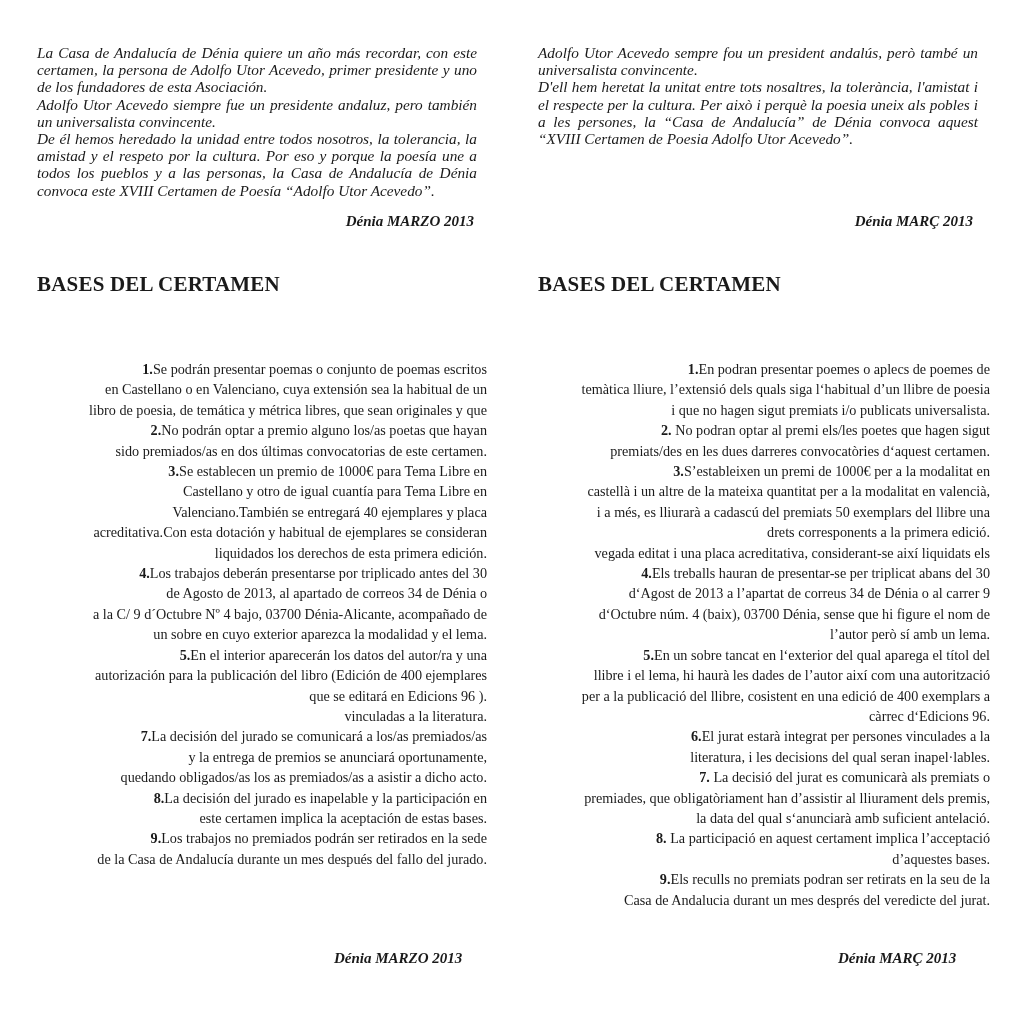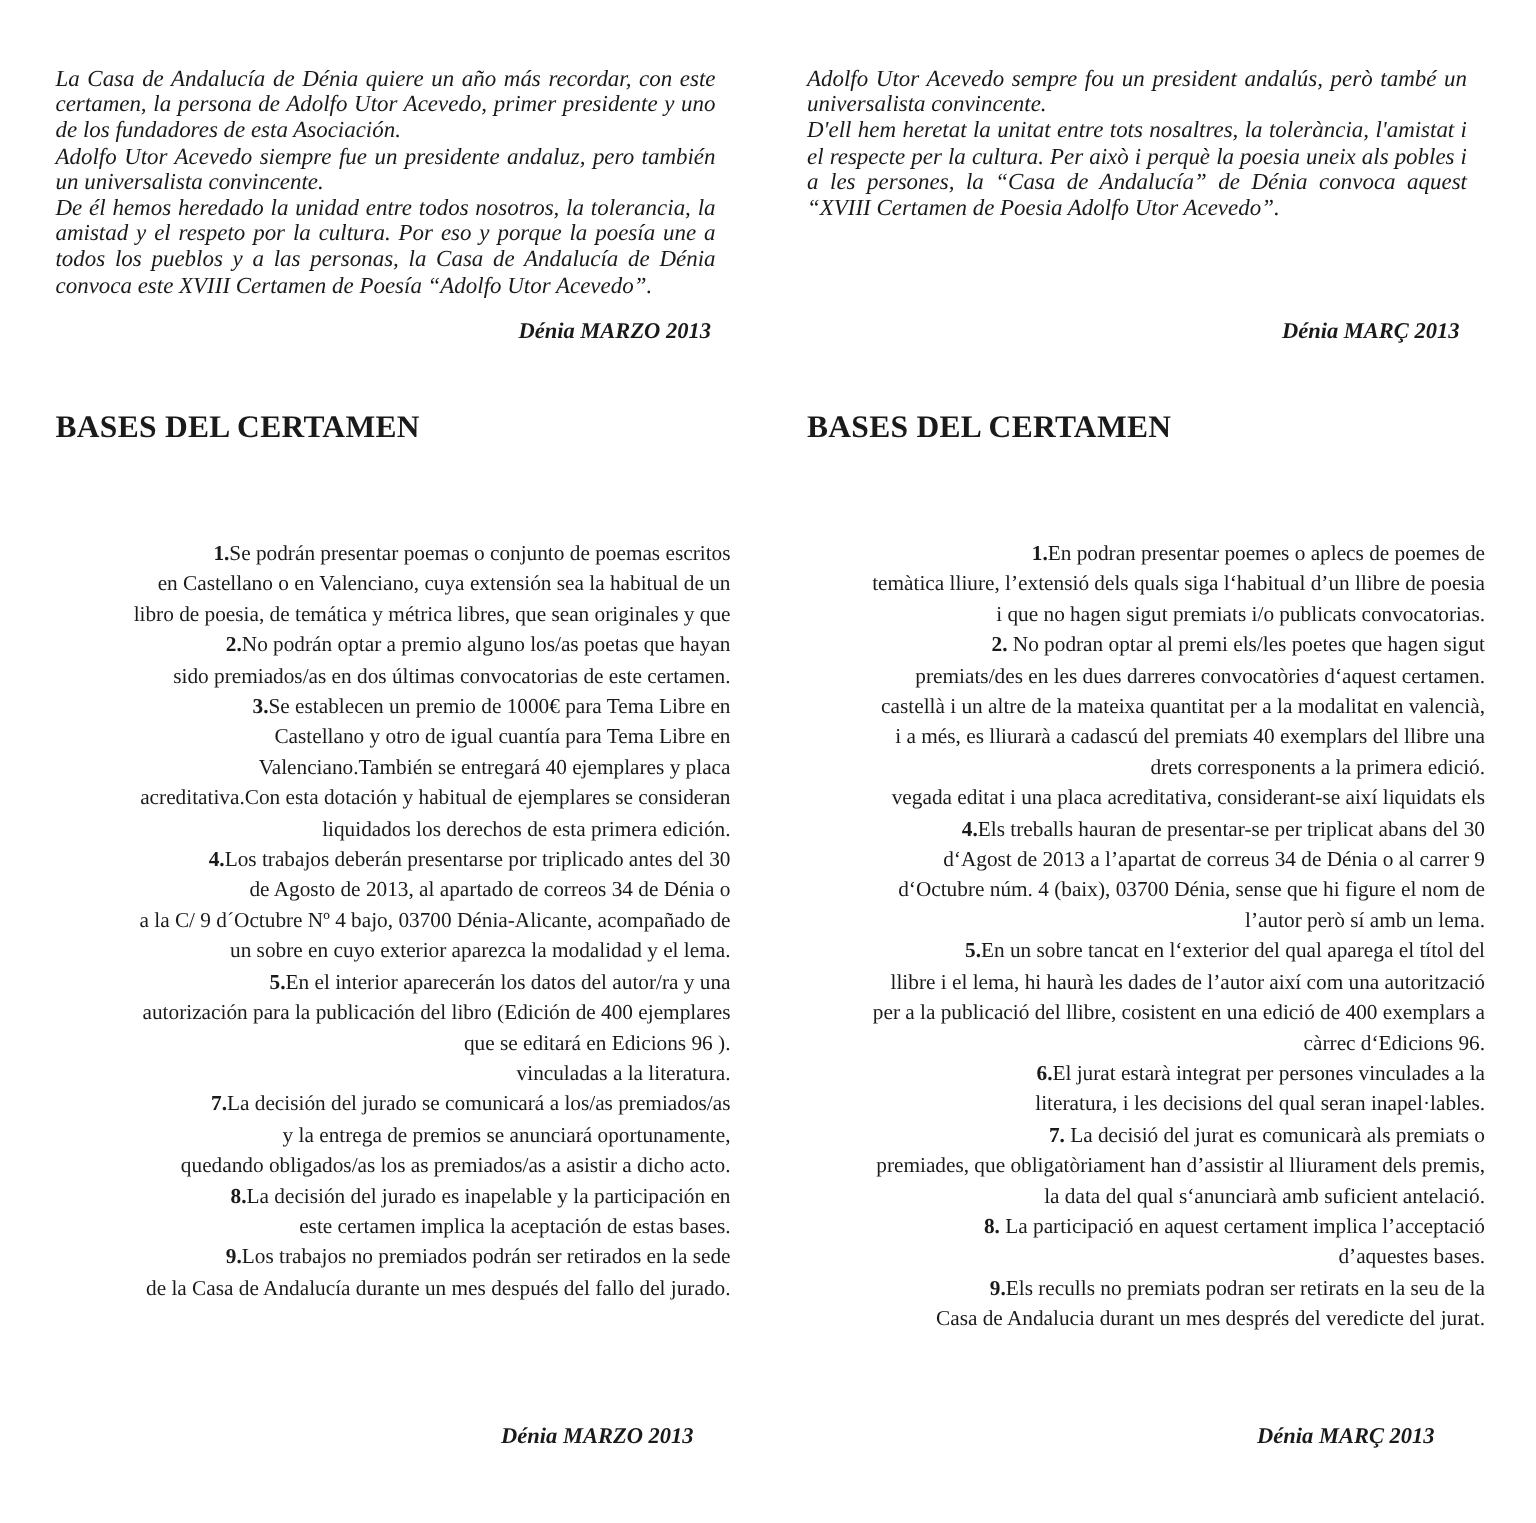--- a/index.html
+++ b/index.html
@@ -65,25 +65,26 @@
 <div class="col col-right">
   <div class="intro">
     <p>Adolfo Utor Acevedo sempre fou un president andalús, però també un universalista convincente.</p>
     <p>D'ell hem heretat la unitat entre tots nosaltres, la tolerància, l'amistat i el respecte per la cultura. Per això i perquè la poesia uneix als pobles i a les persones, la “Casa de Andalucía” de Dénia convoca aquest “XVIII Certamen de Poesia Adolfo Utor Acevedo”.</p>
   </div>
   <div class="intro-sign">Dénia MARÇ 2013</div>
   <div class="heading">BASES DEL CERTAMEN</div>
   <div class="bases">
       <span class="line indent"><b>1.</b>En podran presentar poemes o aplecs de poemes de</span>
       <span class="line">temàtica lliure, l’extensió dels quals siga l‘habitual d’un llibre de poesia</span>
-      <span class="line">i que no hagen sigut premiats i/o publicats convocatorias.</span>
+      <span class="line">i que no hagen sigut premiats i/o publicats universalista.</span>
       <span class="line indent"><b>2.</b> No podran optar al premi els/les poetes que hagen sigut</span>
       <span class="line">premiats/des en les dues darreres convocatòries d‘aquest certamen.</span>
+      <span class="line indent"><b>3.</b>S’estableixen un premi de 1000€ per a la modalitat en</span>
       <span class="line">castellà i un altre de la mateixa quantitat per a la modalitat en valencià,</span>
-      <span class="line">i a més, es lliurarà a cadascú del premiats 40 exemplars del llibre una</span>
+      <span class="line">i a més, es lliurarà a cadascú del premiats 50 exemplars del llibre una</span>
       <span class="line">drets corresponents a la primera edició.</span>
       <span class="line">vegada editat i una placa acreditativa, considerant-se així liquidats els</span>
       <span class="line indent"><b>4.</b>Els treballs hauran de presentar-se per triplicat abans del 30</span>
       <span class="line">d‘Agost de 2013 a l’apartat de correus 34 de Dénia o al carrer 9</span>
       <span class="line">d‘Octubre núm. 4 (baix), 03700 Dénia, sense que hi figure el nom de</span>
       <span class="line">l’autor però sí amb un lema.</span>
       <span class="line indent"><b>5.</b>En un sobre tancat en l‘exterior del qual aparega el títol del</span>
       <span class="line">llibre i el lema, hi haurà les dades de l’autor així com una autorització</span>
       <span class="line">per a la publicació del llibre, cosistent en una edició de 400 exemplars a</span>
       <span class="line">càrrec d‘Edicions 96.</span>

